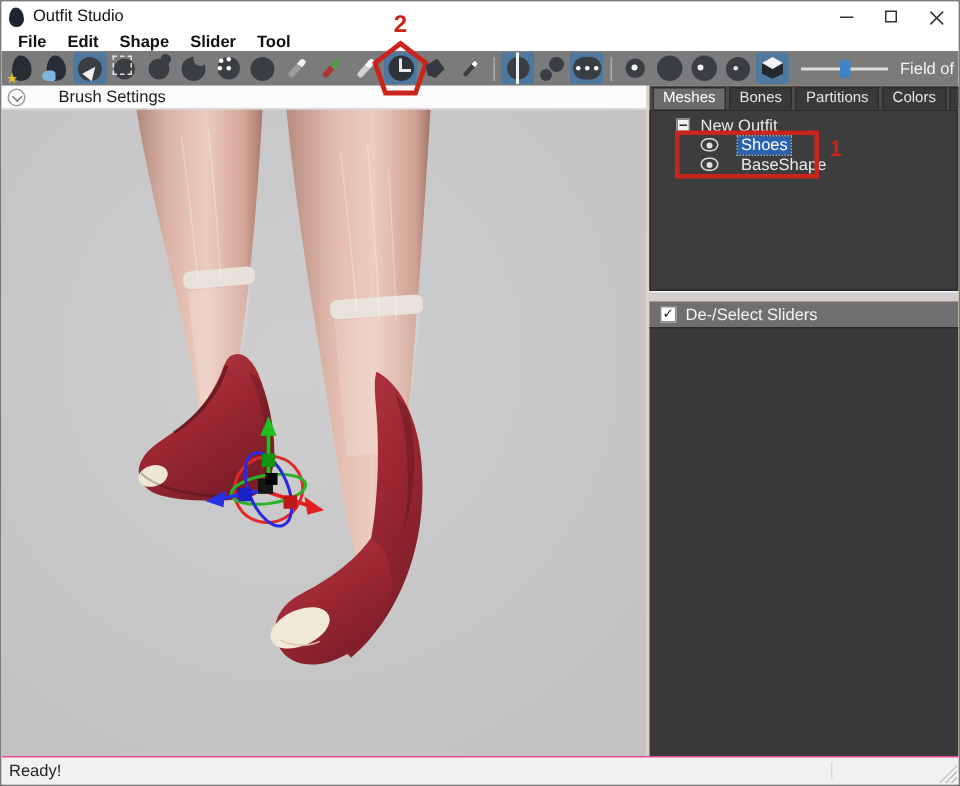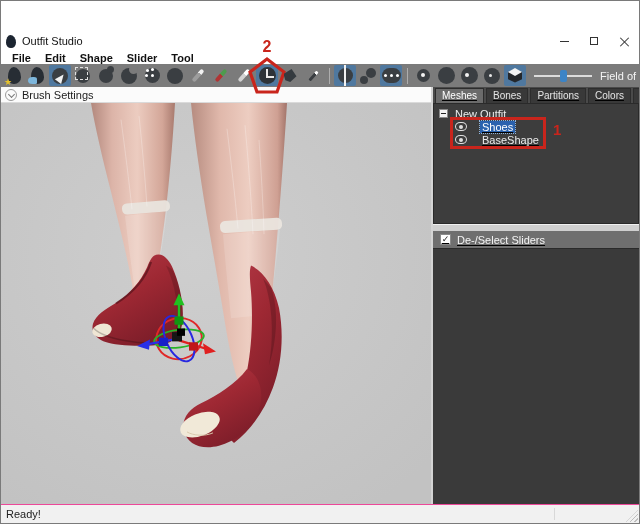--- a/index.html
+++ b/index.html
@@ -2,21 +2,21 @@
 <html><head>
 <meta charset="utf-8">
 <style>
   * { box-sizing: border-box; margin: 0; padding: 0; }
   html,body { width:640px; height:524px; }
   body { font-family:"Liberation Sans", sans-serif; font-size:11px; -webkit-font-smoothing:antialiased; }
 
   .window { width:640px; height:524px; border:1px solid #7a7a7a; display:flex; flex-direction:column; background:#fff; overflow:hidden; position:relative; }
 
   
-  .titlebar { height:20px; background:#ffffff; display:flex; align-items:center; padding-left:5px; flex:none;margin-top:30px; }
+  .titlebar { height:20px; background:#ffffff; display:flex; align-items:center; padding-left:5px; flex:none; }
   .app-icon { width:10px; height:13px; background:#1c2531; border-radius:46% 60% 50% 50% / 62% 62% 42% 42%; margin-right:6px; flex:none; }
   .title-text { color:#111; font-size:11px; }
   .win-controls { margin-left:auto; display:flex; height:100%; }
   .win-btn { width:30px; height:100%; display:flex; align-items:center; justify-content:center; }
   .glyph-min { width:9px; height:1px; background:#333; }
   .glyph-max { width:8px; height:8px; border:1px solid #333; }
   .glyph-close { position:relative; width:9px; height:9px; }
   .glyph-close::before, .glyph-close::after { content:""; position:absolute; left:4px; top:-1px; width:1px; height:12px; background:#333; }
   .glyph-close::before { transform:rotate(45deg); }
   .glyph-close::after { transform:rotate(-45deg); }
@@ -85,34 +85,34 @@
 
   .fov-group { display:flex; align-items:center; margin-left:8px; }
   .fov-slider { width:58px; height:14px; position:relative; }
   .fov-slider::before { content:""; position:absolute; left:0; right:0; top:6px; height:2px; background:#dcdcdc; }
   .fov-handle { position:absolute; left:45%; top:1px; width:7px; height:12px; border-radius:2px; background:#3c84c6; }
   .fov-label { color:#f4f4f4; margin-left:8px; white-space:nowrap; }
 
   
   .main { flex:1; display:flex; min-height:0; }
   .viewport { width:430px; flex:none; display:flex; flex-direction:column; background:#c9c9c9; }
-  .brush-bar { height:16px; background:#fbfbfb; border-bottom:1px solid #dadada; display:flex; align-items:center; padding-left:4px; gap:5px; flex:none; }
+  .brush-bar { height:16px; background:#fbfbfb; border-bottom:1px solid #dadada; display:flex; align-items:center; padding-left:4px; gap:22px; flex:none; }
   .chev-circle { width:12px; height:12px; border-radius:50%; border:1px solid #9c9c9c; position:relative; flex:none; }
   .chev-circle::after { content:""; position:absolute; left:3px; top:2.5px; width:4px; height:4px; border-right:1.4px solid #777; border-bottom:1.4px solid #777; transform:rotate(45deg); }
   .brush-label { color:#1c1c1c; }
   .scene { flex:1; display:block; }
 
   
-  .side { flex:1; background:#fdba74; border-left:2px solid #d4d4d4; display:flex; flex-direction:column; min-width:0;text-decoration:underline; }
+  .side { flex:1; background:#fdba74; border-left:2px solid #d4d4d4; display:flex; flex-direction:column; min-width:0; }
   .tabs { height:16px; background:#4a4a4a; display:flex; align-items:flex-end; gap:2px; padding:1px 0 0 2px; flex:none; }
   .tab { background:#393939; color:#e4e4e4; font-size:10px; padding:1px 6px 2px; border:1px solid #2d2d2d; border-bottom:none; }
   .tab.active { background:#6b6b6b; color:#fff; }
 
   .tree { height:121px; background:#3d3d3d; border:1px solid #2a2a2a; position:relative; color:#ececec; padding-top:3px; flex:none; }
-  .tree-row { height:13px; display:flex; align-items:center; }
+  .tree-row { height:13px; display:flex; align-items:center;margin-left:12px; }
   .tree-root { padding-left:5px; gap:5px; }
   .collapse-box { width:9px; height:9px; background:#f2f2f2; border:1px solid #888; position:relative; flex:none; }
   .collapse-box::after { content:""; position:absolute; left:1px; top:3px; width:5px; height:1px; background:#222; }
   .tree-child { padding-left:21px; gap:13px; }
   .eye { width:12px; height:9px; border:1px solid #dfdfdf; border-radius:50% / 58%; position:relative; flex:none; }
   .eye::after { content:""; position:absolute; left:3px; top:1.5px; width:4px; height:4px; border-radius:50%; background:#dfdfdf; }
   .tree-label { padding:0 2px; white-space:nowrap; }
   .tree-label.selected { background:#2a62ae; outline:1px dotted #8fb4dd; color:#fff; }
 
   .anno-rect { position:absolute; left:16px; top:13px; width:96px; height:32px; border:3px solid #c9251c; pointer-events:none; }

